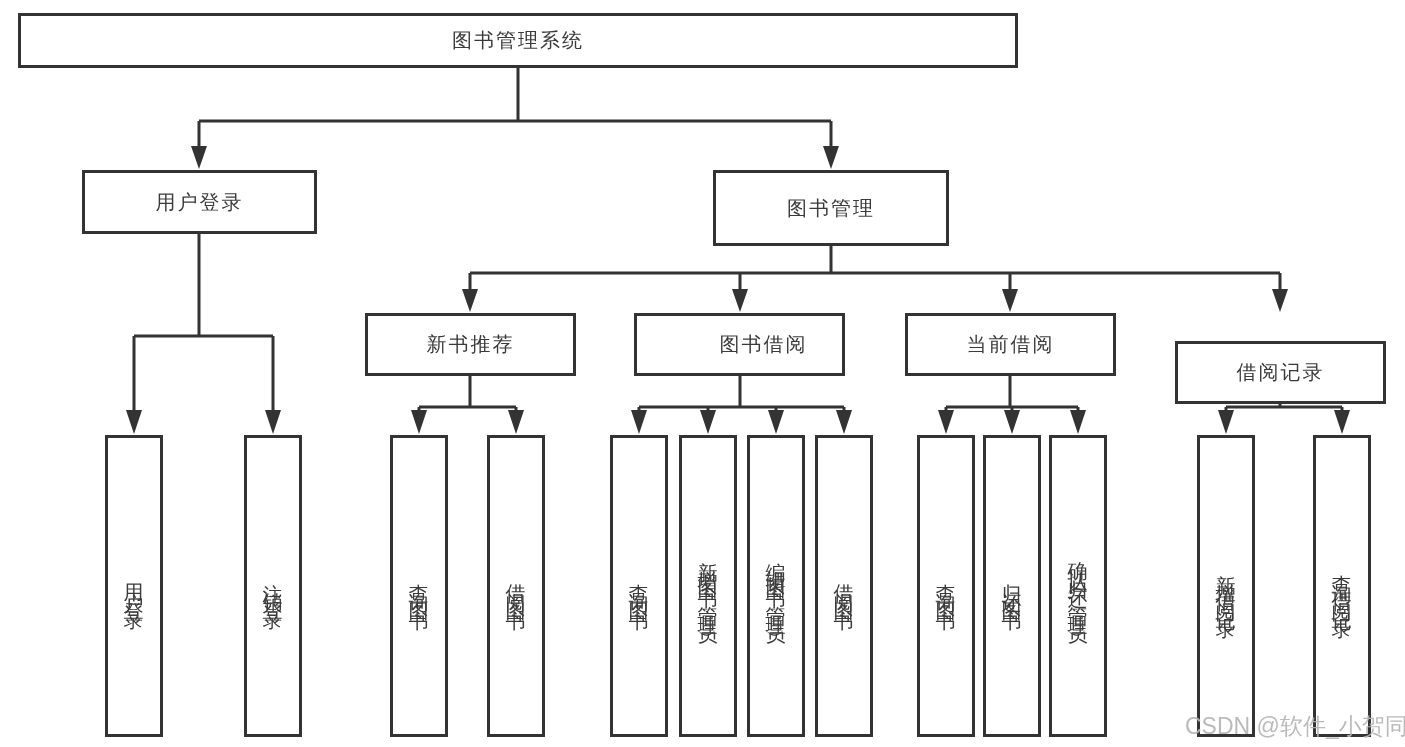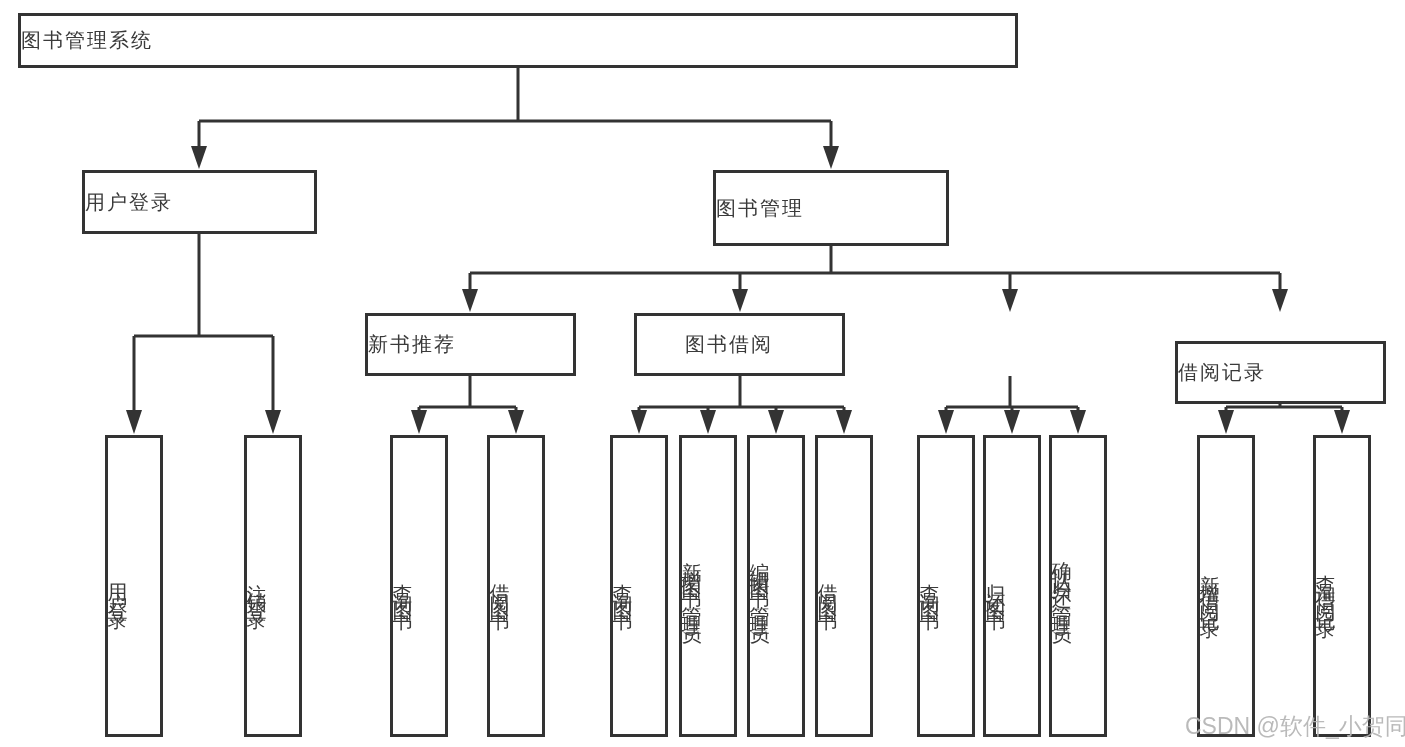--- a/index.html
+++ b/index.html
@@ -17,21 +17,21 @@
   }
   .stage{position:relative;width:1405px;height:747px;}
   .connectors{position:absolute;left:0;top:0;width:1405px;height:747px;}
   .connectors path{stroke:var(--line);stroke-width:3;fill:none;}
   .connectors polygon{fill:var(--line);stroke:none;}
   .box{
     position:absolute;
     box-sizing:border-box;
     border:3px solid var(--line);
     background:#ffffff;
-    display:flex;align-items:center;justify-content:flex-start;
+    display:flex;align-items:center;justify-content:center;
     color:var(--text);
     z-index:2;
   }
   .hbox span{
     font-size:20px;
     letter-spacing:2px;
     white-space:nowrap;
   }
   .vbox span{
     writing-mode:vertical-rl;
@@ -111,20 +111,23 @@
   <div id="n-bookmgmt" class="box hbox">
     <span>图书管理</span>
   </div>
 
   <div id="n-newbook" class="box hbox">
     <span>新书推荐</span>
   </div>
   <div id="n-bookborrow" class="box hbox">
     <span>图书借阅</span>
   </div>
+  <div id="n-curborrow" class="box hbox">
+    <span>当前借阅</span>
+  </div>
   <div id="n-borrowrec" class="box hbox">
     <span>借阅记录</span>
   </div>
 
   <div id="l-g1a" class="box vbox leaf">
     <span>用户登录</span>
   </div>
   <div id="l-g1b" class="box vbox leaf">
     <span>注销登录</span>
   </div>

